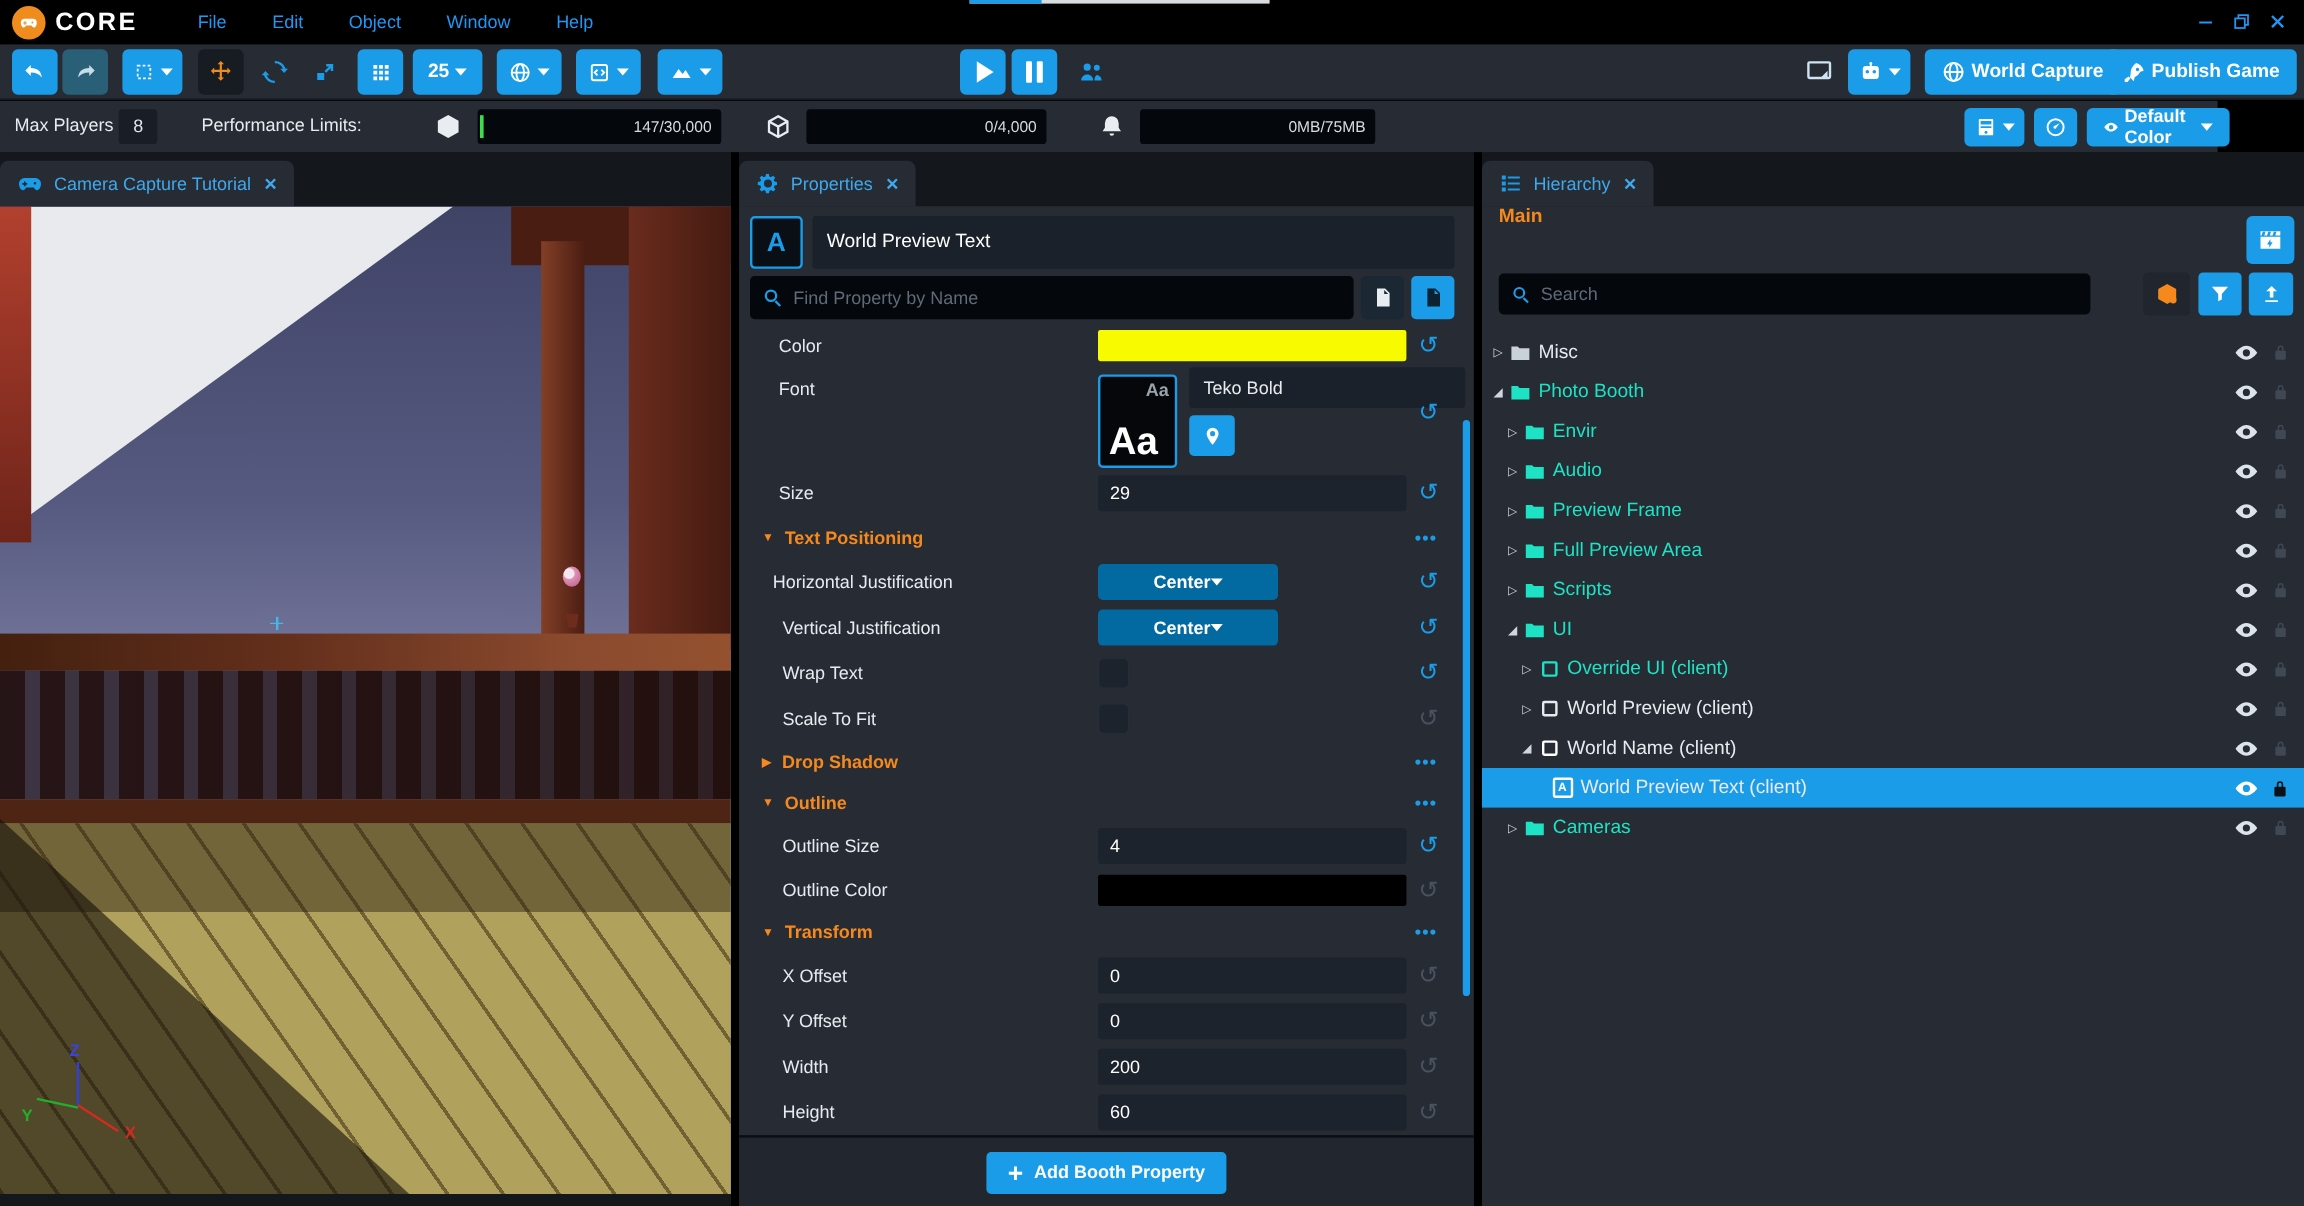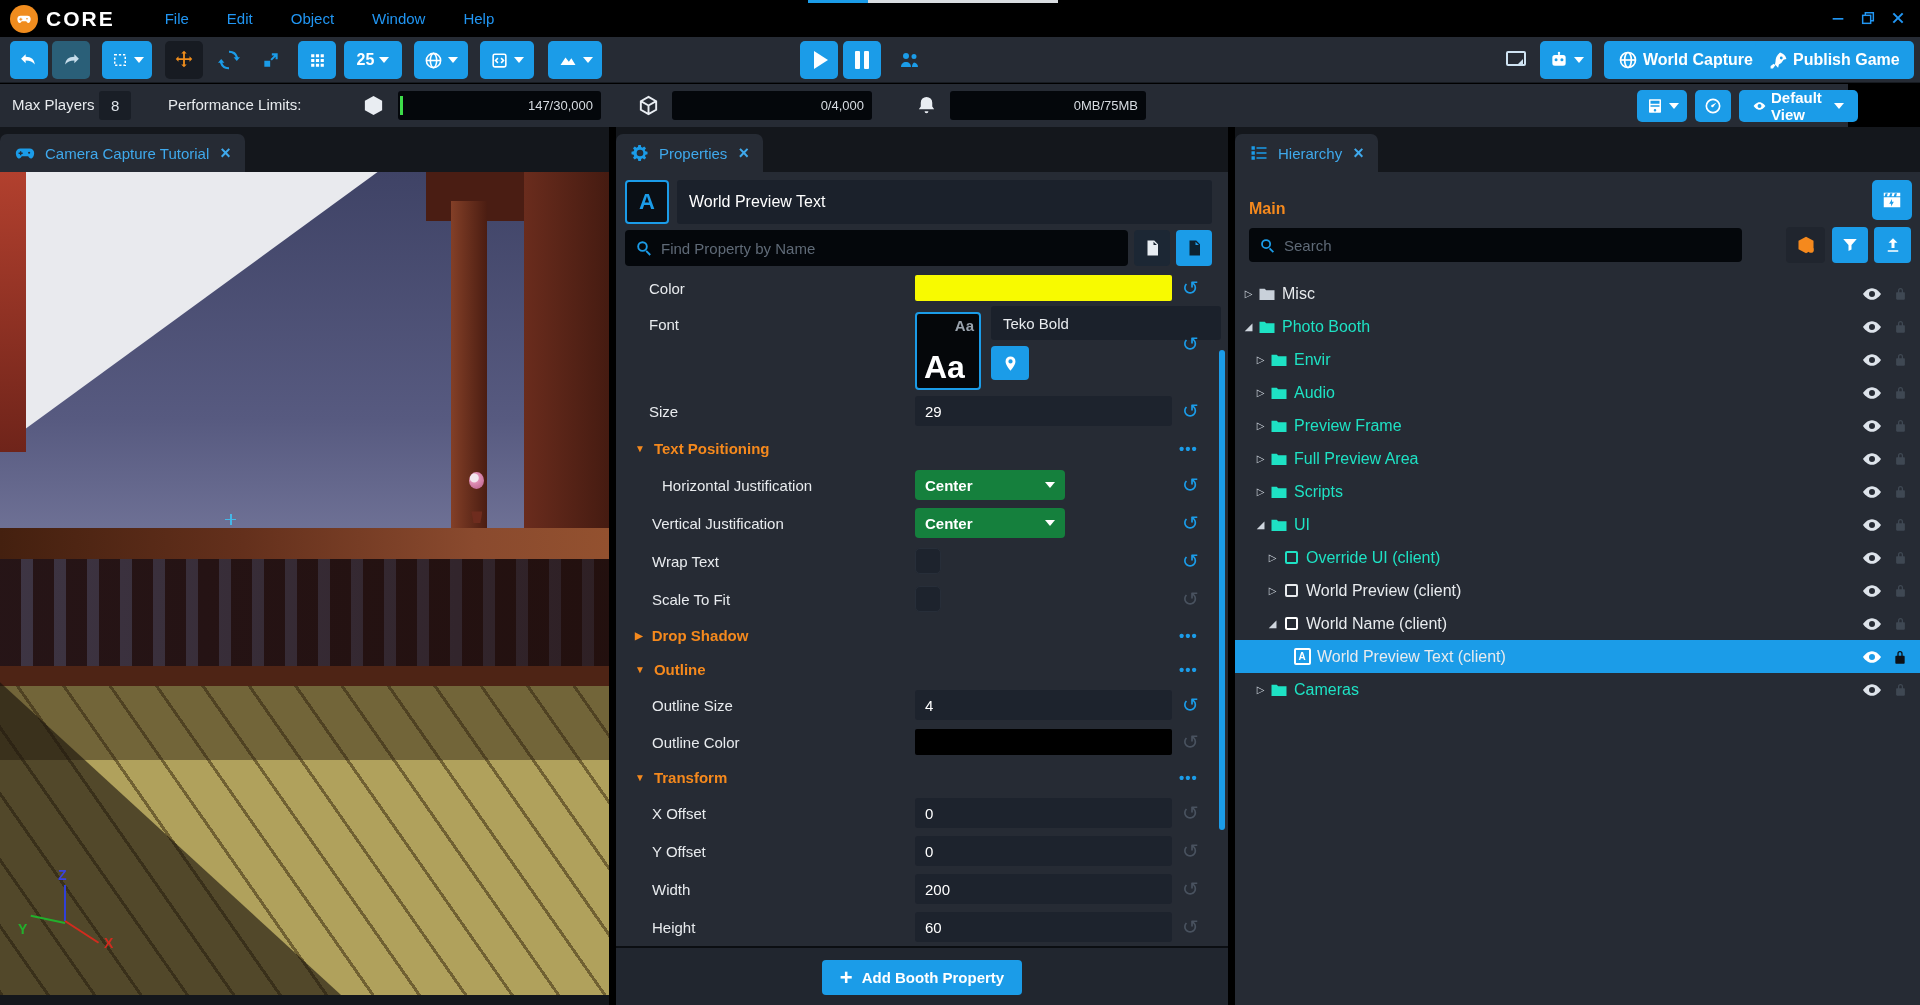--- a/index.html
+++ b/index.html
@@ -95,34 +95,34 @@
   .h36{height:36px}.h34{height:34px}.h86{height:86px}
   .plab{position:absolute;left:33px;color:#e8ebee}
   .pctl{position:absolute;left:299px}
   .preset{position:absolute;left:566px;color:#1b9ce8;font-size:20px;line-height:20px}
   .preset.dim{color:#49525f}
   .pdots{position:absolute;left:563px;color:#1b9ce8;font-weight:bold;letter-spacing:1px;font-size:15px}
   .psec{color:#f5891d;font-weight:bold;font-size:15px}
   .psec .tri{display:inline-block;margin:0 9px 0 19px;color:#f5891d;font-size:10px;vertical-align:1px}
   .pinput{width:257px;height:30px;background:#1d232d;border:none;border-radius:3px;color:#fff;padding:0 10px;font-size:15px;font-family:inherit}
   .swatch{width:257px;height:26px;border-radius:2px}
-  .pdrop{width:150px;height:30px;background:#15803d;border-radius:4px;display:flex;align-items:center;justify-content:space-between;padding:0 10px;color:#fff;font-weight:bold;font-size:15px}
+  .pdrop{width:150px;height:30px;background:#0369a1;border-radius:4px;display:flex;align-items:center;justify-content:center;padding:0 10px;color:#fff;font-weight:bold;font-size:15px}
   .pcheck{width:26px;height:26px;background:#1d232d;border:1px solid #272e39;border-radius:5px}
   .fontbox{width:66px;height:78px;background:#05070a;border:2px solid #1b9ce8;border-radius:4px;position:relative;color:#fff}
   .fontbox .big{position:absolute;left:7px;bottom:2px;font-size:32px;font-weight:bold}
   .fontbox .small{position:absolute;right:5px;top:3px;font-size:15px;font-weight:bold;color:#9aa3ad}
   .fontfield{position:absolute;left:375px;top:0;width:230px;height:34px;background:#1b212b;border-radius:3px;color:#e8ebee;display:flex;align-items:center;padding:0 12px}
   .pinbtn{position:absolute;left:375px;top:40px;width:38px;height:34px;background:#1b9ce8;border-radius:4px;color:#fff;display:flex;align-items:center;justify-content:center}
   .vthumb{position:absolute;right:3px;top:178px;width:6px;height:480px;background:#1b9ce8;border-radius:3px}
   .pfooter{position:absolute;left:0;right:0;top:774px;bottom:0;background:#21262f;border-top:2px solid #0b0e12;display:flex;align-items:flex-start;justify-content:center;padding-top:12px}
   .addbtn{height:35px;background:#1b9ce8;border-radius:4px;color:#fff;font-weight:bold;font-size:15px;display:flex;align-items:center;gap:9px;padding:0 18px}
   .addbtn .plus{font-size:22px;font-weight:bold}
 
   
-  .hier-scene{position:absolute;left:14px;top:28px;color:#f5891d;font-weight:bold;font-size:16px}
+  .hier-scene{position:absolute;left:14px;top:0;color:#f5891d;font-weight:bold;font-size:16px}
   .clapbtn{position:absolute;right:8px;top:8px;width:40px;height:40px;background:#1b9ce8;border-radius:5px;color:#fff;display:flex;align-items:center;justify-content:center}
   .hsearch{position:absolute;left:14px;top:56px;width:493px;height:34px}
   .hsearch .searchbox{height:34px}
   .cubebtn{position:absolute;left:551px;top:55px;width:39px;height:36px;background:#20252e;border-radius:4px;color:#f5891d;display:flex;align-items:center;justify-content:center}
   .funnelbtn{position:absolute;left:597px;top:55px;width:36px;height:36px;background:#1b9ce8;border-radius:4px;color:#fff;display:flex;align-items:center;justify-content:center}
   .upbtn{position:absolute;left:639px;top:55px;width:37px;height:36px;background:#1b9ce8;border-radius:4px;color:#fff;display:flex;align-items:center;justify-content:center}
   .hrow{position:absolute;left:0;right:0;height:33px;display:flex;align-items:center;font-size:16px}
   .hrow.sel{background:#1b9ce8}
   .teal{color:#1ee2c4}
   .whitet{color:#e8ebee}
@@ -323,21 +323,21 @@
   </div>
   <div class="tbtn" style="left:1695px;top:6px;height:32px;width:36px">
       <svg width="20" height="20" viewBox="0 0 24 24" class="i">
         <path d="M12 3a9 9 0 1 1 0 18 9 9 0 0 1 0-18zm0 2a7 7 0 1 0 0 14 7 7 0 0 0 0-14zm4 3l-3.2 4.2a1.5 1.5 0 1 1-1.6-1.6L16 8z"></path>
       </svg>
     </div>
   <div class="tbtn bigbtn" style="left:1739px;top:6px;height:32px">
     <svg width="20" height="20" viewBox="0 0 24 24" class="i">
         <path d="M12 5C6.7 5 2.6 9.8 1.2 12c1.4 2.2 5.5 7 10.8 7s9.4-4.8 10.8-7C21.4 9.8 17.3 5 12 5zm0 10.6a3.6 3.6 0 1 1 0-7.2 3.6 3.6 0 0 1 0 7.2z"></path>
       </svg>
-    <span style="font-size:15px">Default View</span>
+    <span style="font-size:15px">Default Color</span>
     <span class="caret"></span>
   </div>
 </div>
 
 <div id="main">
 
   <div class="panel" id="p-view">
     <div class="tabstrip">
       <div class="tab">
         <svg width="22" height="22" viewBox="0 0 24 24" class="i" style="color:#1b9ce8">
@@ -437,21 +437,21 @@
           <input class="pctl pinput" value="29" style="">
           <span class="preset">↺</span>
         </div>
 
         <div class="prow h36 psec">
           <span class="tri">▼</span>
           <span>Text Positioning</span>
           <span class="pdots">•••</span>
         </div>
         <div class="prow">
-          <span class="plab" style="left:46px">Horizontal Justification</span>
+          <span class="plab" style="left:28px">Horizontal Justification</span>
           <div class="pctl pdrop">
               <span>Center</span>
               <span class="caret"></span>
             </div>
           <span class="preset">↺</span>
         </div>
         <div class="prow">
           <span class="plab" style="left:36px">Vertical Justification</span>
           <div class="pctl pdrop">
               <span>Center</span>

